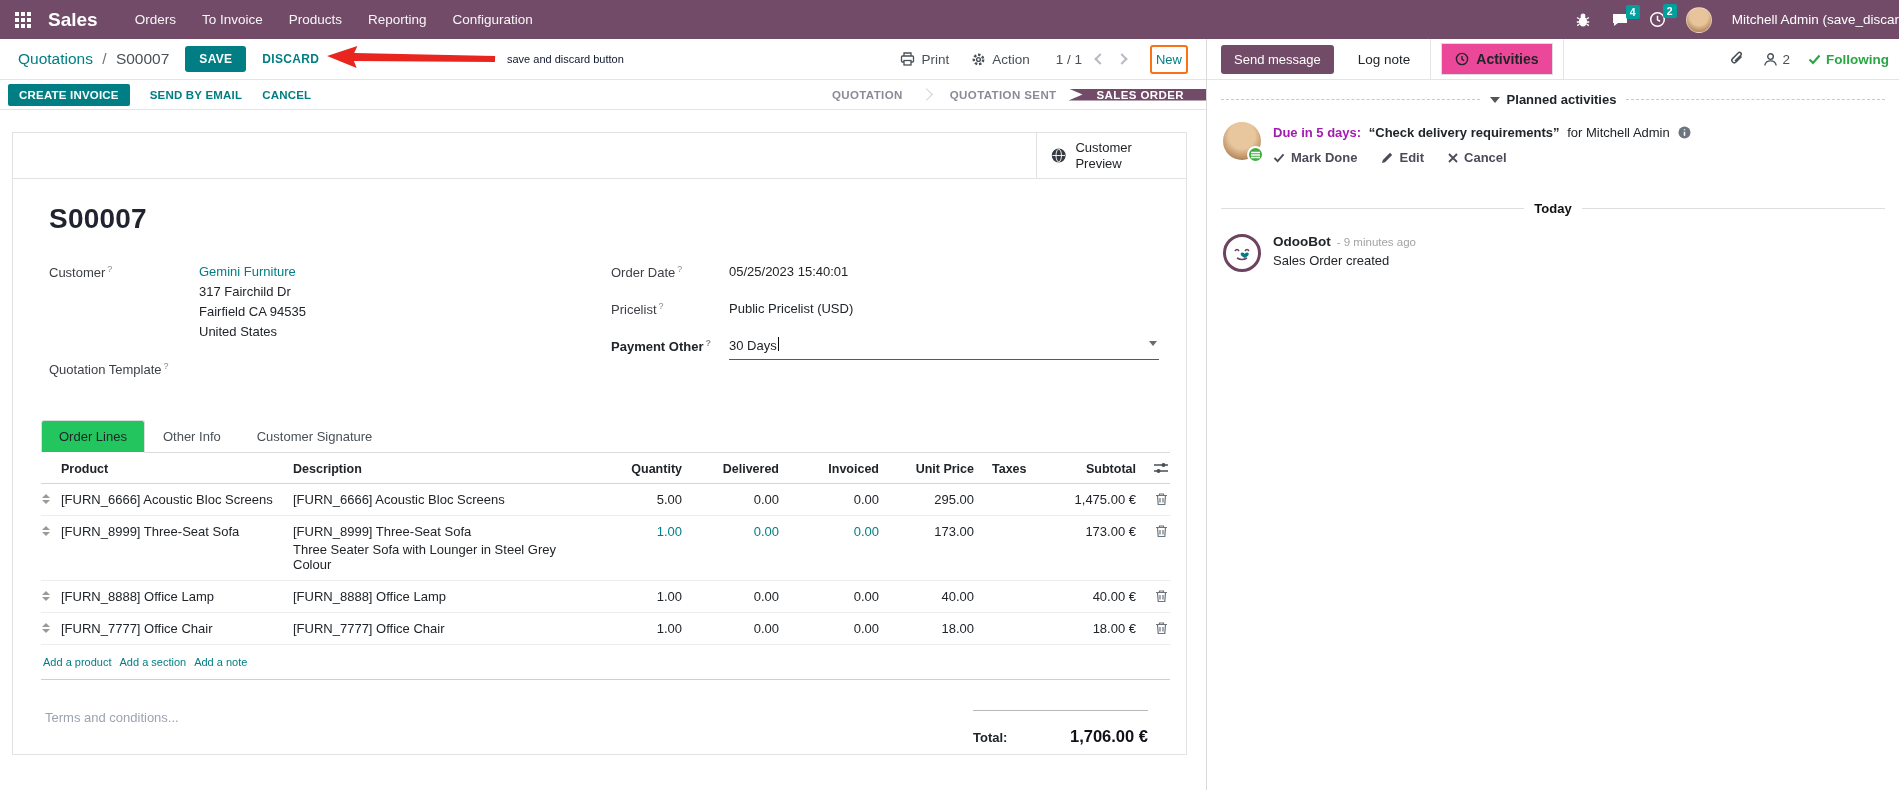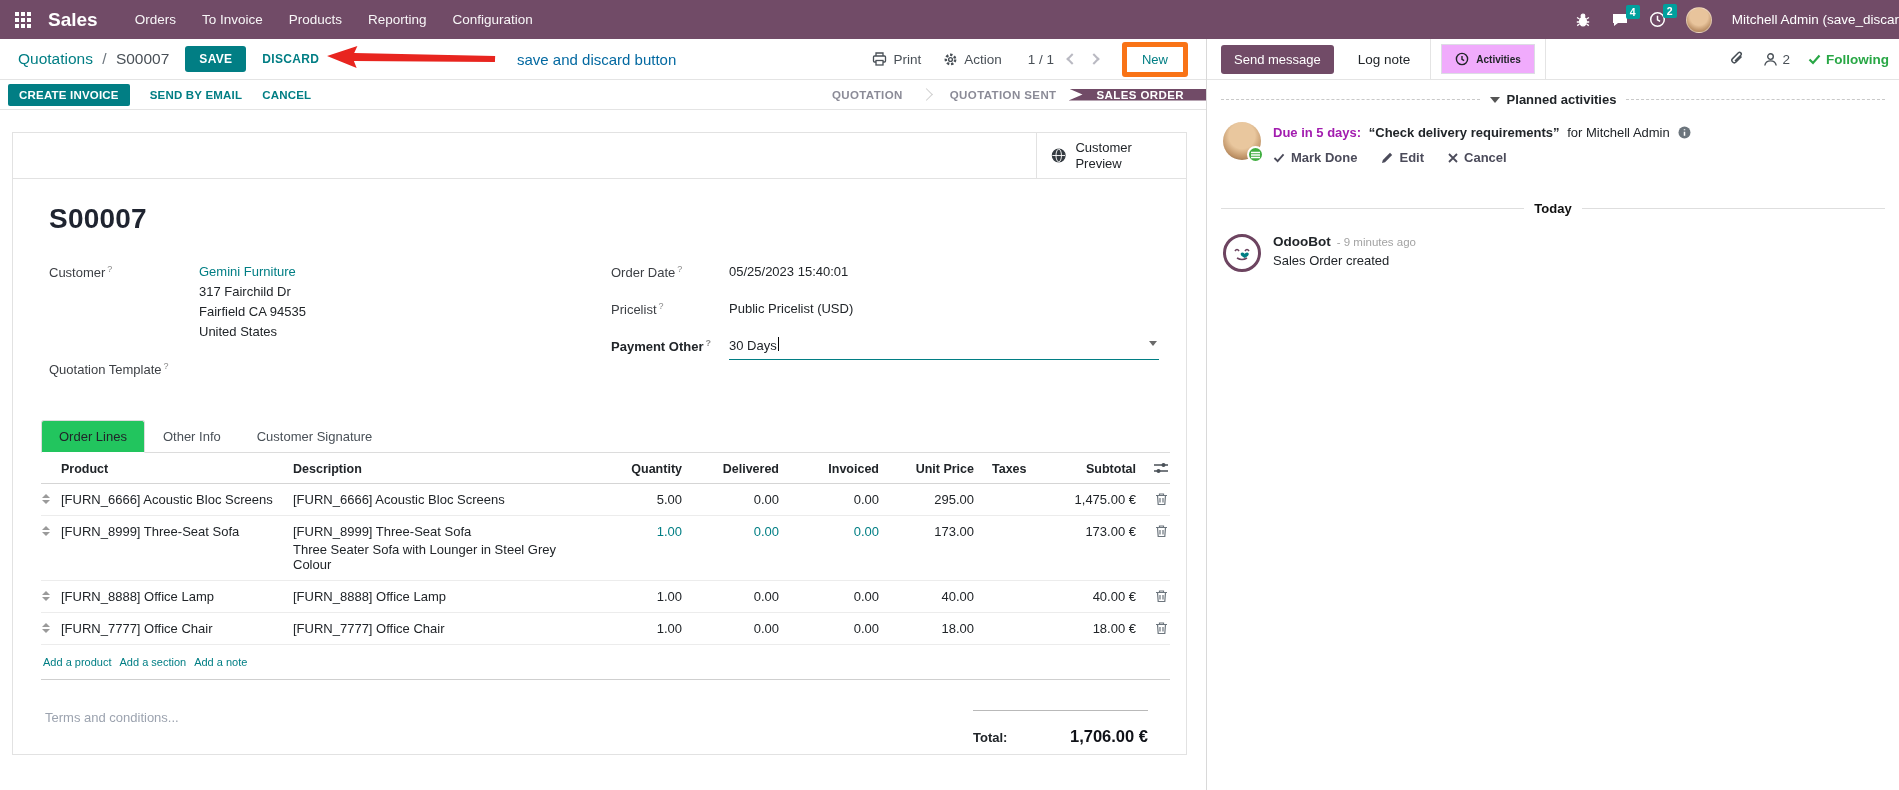--- a/index.html
+++ b/index.html
@@ -33,21 +33,21 @@
   .bc-current{color:#495057}
   .btn-save{margin-left:16px;background:#017E84;color:#fff;border:none;font-size:12px;font-weight:700;padding:6px 14px;border-radius:3px;letter-spacing:.3px;cursor:pointer;font-family:inherit}
   .btn-discard{margin-left:16px;background:none;border:none;color:#017E84;font-size:12px;font-weight:700;letter-spacing:.3px;cursor:pointer;font-family:inherit}
   .cp-right{margin-left:auto;display:flex;align-items:center;font-size:13.5px;color:#495057}
   .cp-item{display:flex;align-items:center;gap:6px;margin-left:22px;cursor:pointer}
   .pager{margin-left:26px;color:#495057}
   .pager-arrows{display:flex;gap:14px;margin-left:14px}
   .chev{width:8px;height:8px;border-top:2px solid #b9b9c2;border-right:2px solid #b9b9c2;display:inline-block}
   .chev.left{transform:rotate(-135deg)}
   .chev.right{transform:rotate(45deg)}
-  .btn-new{margin-left:24px;background:#fff;border:5px solid #f97316;color:#017E84;font-size:13px;padding:5px 15px;border-radius:3px;cursor:pointer;font-family:inherit}
+  .btn-new{margin-left:24px;background:#fff;border:2px solid #f97316;color:#017E84;font-size:13px;padding:5px 4px;border-radius:3px;cursor:pointer;font-family:inherit}
 
   
   .status-row{height:30px;border-bottom:1px solid #e4e4e4;display:flex;align-items:center;padding-left:8px;flex:0 0 auto}
   .status-btns{display:flex;align-items:center;gap:20px}
   .btn-primary-sm{background:#017E84;color:#fff;border:none;font-size:11.5px;font-weight:700;padding:5px 11px;border-radius:2px;letter-spacing:.2px;cursor:pointer;font-family:inherit}
   .btn-flat-sm{background:none;border:none;color:#017E84;font-size:11.5px;font-weight:700;letter-spacing:.2px;cursor:pointer;font-family:inherit}
   .statusbar{margin-left:auto;display:flex;align-items:stretch}
   .state{display:flex;align-items:center;padding:0 16px;font-size:11.5px;font-weight:700;letter-spacing:.4px;color:#8b8b97;cursor:pointer}
   .state-sep{width:9px;height:9px;border-top:1px solid #cfcfcf;border-right:1px solid #cfcfcf;transform:rotate(45deg);align-self:center;margin:0 3px}
   .state.active{background:#714B67;color:#fff;padding:0 22px 0 28px;clip-path:polygon(0 0,14px 50%,0 100%,100% 100%,100% 0);margin-left:-4px}
@@ -110,21 +110,21 @@
   .terms{color:#9ca3af;font-size:13px;cursor:text}
   .total-box{margin-left:auto;margin-right:22px;width:175px;border-top:1px solid #b9b9b9;padding-top:16px;display:flex;justify-content:space-between;align-items:baseline}
   .total-label{font-size:13px;font-weight:700}
   .total-value{font-size:16.5px;font-weight:700;color:#101218}
 
   
   .chatter-header{height:41px;border-bottom:1px solid #e4e4e4;display:flex;align-items:center;padding:0 0 0 14px}
   .btn-send{background:#714B67;color:#fff;border:none;font-size:13px;padding:7px 13px;border-radius:3px;cursor:pointer;font-family:inherit}
   .btn-lognote{background:none;border:none;color:#212529;font-size:13.5px;margin-left:14px;padding:7px 10px;cursor:pointer;font-family:inherit}
   .vdiv{width:1px;height:41px;background:#e4e4e4;margin:0 10px}
-  .btn-activities{display:flex;align-items:center;gap:7px;background:#f0abfc;border:1px solid #dcdce4;color:#212529;font-size:10px;font-weight:600;padding:7px 13px;cursor:pointer;font-family:inherit}
+  .btn-activities{display:flex;align-items:center;gap:7px;background:#ec4899;border:1px solid #dcdce4;color:#212529;font-size:14px;font-weight:600;padding:7px 13px;cursor:pointer;font-family:inherit}
   .chatter-hright{margin-left:auto;display:flex;align-items:center;gap:18px;padding-right:10px;color:#495057;white-space:nowrap}
   .followers{display:flex;align-items:center;gap:4px;font-size:13.5px;cursor:pointer}
   .following{display:flex;align-items:center;gap:5px;font-size:13.5px;font-weight:600;color:#28a745;cursor:pointer}
 
   .section-divider{display:flex;align-items:center;gap:10px;margin:12px 14px 0;font-size:13px}
   .section-divider .line{flex:1;border-top:1px dashed #c9c9c9;height:0}
   .section-divider.solid .line{border-top:1px solid #dedede}
   .section-divider .cap{display:flex;align-items:center;gap:7px;font-weight:600;color:#212529;cursor:pointer}
   .tri-down{width:0;height:0;border-left:5px solid transparent;border-right:5px solid transparent;border-top:6px solid #555}
   .section-divider.solid .cap{font-weight:700;color:#111}
@@ -142,21 +142,21 @@
 
   .message-item{display:flex;gap:12px;margin:18px 16px 0}
   .bot-avatar{width:38px;height:38px;border-radius:50%;border:3px solid #6d4460;position:relative;background:#fff;flex:0 0 auto}
   .msg-head{font-size:13.5px;display:flex;align-items:baseline;gap:6px}
   .msg-author{font-weight:700;color:#212529}
   .msg-time{font-size:11.5px;color:#a3a3a3}
   .msg-body{font-size:13px;margin-top:4px;color:#212529}
 
   
   .annotation{position:absolute;left:325px;top:46px;display:flex;align-items:center;pointer-events:none;z-index:50}
-  .annot-text{font-size:15px;color:#0369a1;margin-left:20px}
+  .annot-text{font-size:11px;color:#0f172a;margin-left:10px}
 
   svg{display:block}
 </style>
 </head>
 <body>
 
 <nav class="topnav">
   <div class="apps-btn">
     <div class="apps-grid">
         <span></span>

